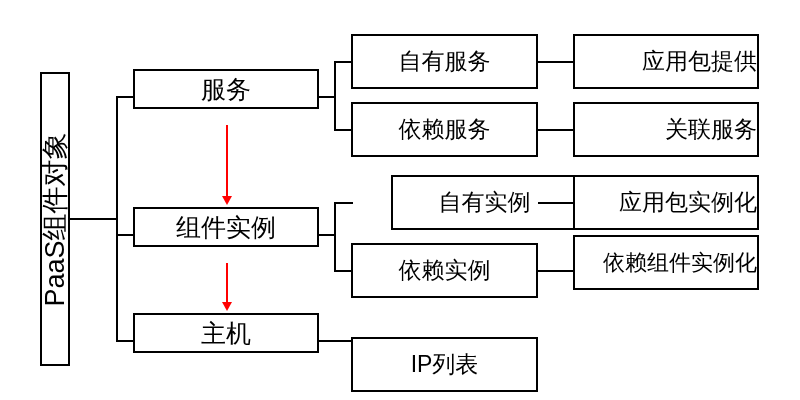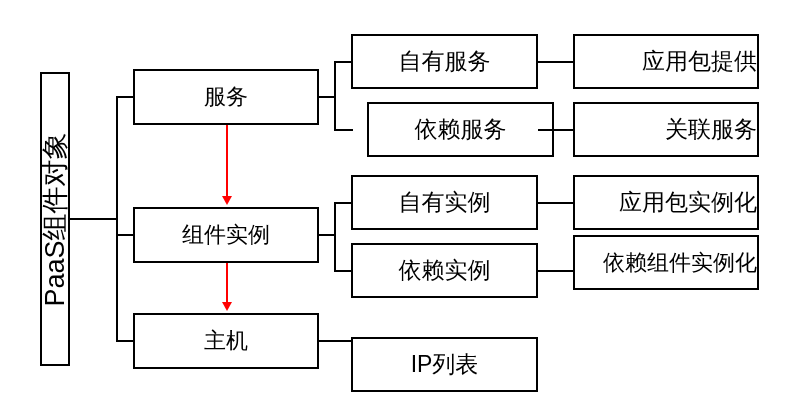--- a/index.html
+++ b/index.html
@@ -41,37 +41,37 @@
   #root-node .node-label {
     transform: rotate(-90deg);
     transform-origin: center center;
     font-size: 27px;
     letter-spacing: 0px;
   }
   
   .lvl1 {
     left: 133px;
     width: 186px;
-    height: 56px;
-    font-size: 22px;
+    height: 40px;
+    font-size: 25px;
   }
   #node-service   { top: 69px; }
   #node-instance  { top: 207px; justify-content: center; }
   #node-host      { top: 313px; }
 
   
   .lvl2 {
     left: 351px;
     width: 187px;
     height: 55px;
     font-size: 23px;
   }
   #node-own-service  { top: 34px; }
-  #node-dep-service  { top: 102px; margin-left: 16px; }
-  #node-own-instance { top: 175px; }
+  #node-dep-service  { top: 102px; }
+  #node-own-instance { top: 175px; margin-left: 40px; }
   #node-dep-instance { top: 243px; }
   #node-ip-list      { top: 313px; margin-top: 24px; }
 
   
   .lvl3 {
     left: 573px;
     width: 186px;
     height: 55px;
     font-size: 23px;
     justify-content: flex-end;

